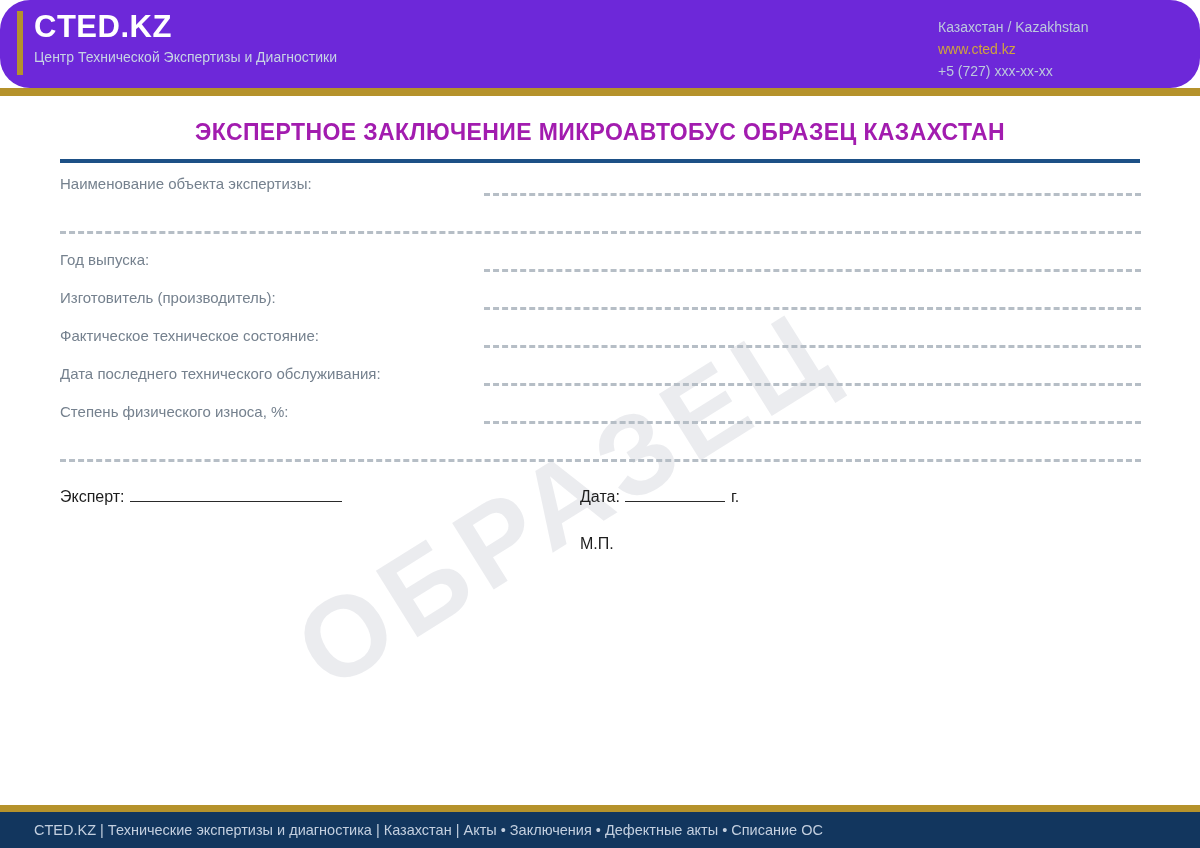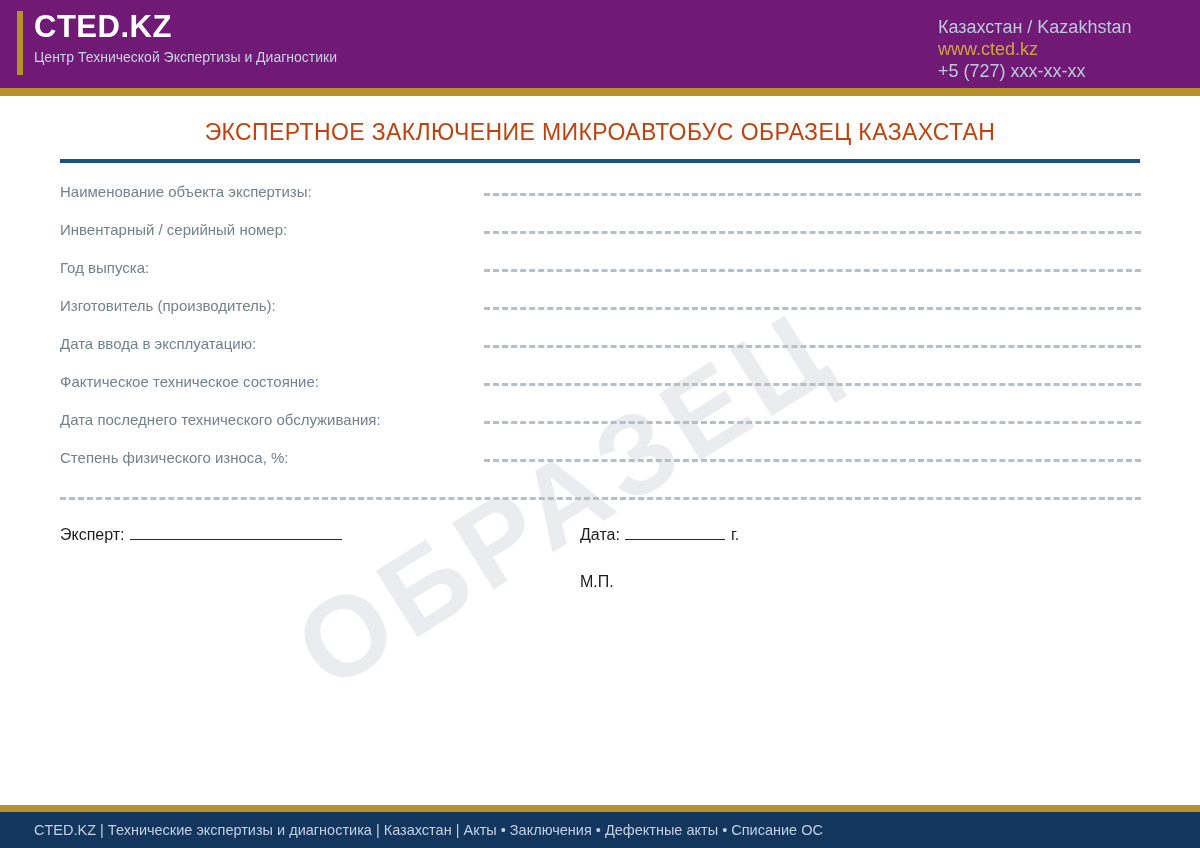--- a/index.html
+++ b/index.html
@@ -8,21 +8,22 @@
     font-family: "Liberation Sans", sans-serif;
     background: #ffffff;
     position: relative;
     overflow: hidden;
   }
 
   
   .header {
     position: relative;
     height: 88px;
-    background: #701a75;
+    background: #6d28d9;
+    border-radius: 30px;
   }
   .logo-accent {
     position: absolute;
     left: 17px; top: 11px;
     width: 6px; height: 64px;
     background: #B5922B;
   }
   .logo-block { position: absolute; left: 34px; top: 8px; }
   .logo-text {
     color: #ffffff;
@@ -33,21 +34,21 @@
   }
   .logo-subtitle {
     color: #C6D2E4;
     font-size: 14px;
     margin-top: 3px;
     text-align: right;
   }
   .header-contact {
     position: absolute;
     left: 938px; top: 16px;
-    font-size: 18px;
+    font-size: 14px;
     line-height: 22px;
   }
   .hc-country, .hc-phone { color: #BCC9DC; }
   .hc-website { color: #D0A43C; cursor: pointer; }
 
   .gold-divider { height: 8px; background: #B5922B; }
 
   
   .main { position: relative; height: 709px; }
 
@@ -63,44 +64,43 @@
     transform: rotate(-32deg);
     transform-origin: center center;
     white-space: nowrap;
     pointer-events: none;
     user-select: none;
   }
 
   .doc-title {
     margin-top: 22px;
     text-align: center;
-    color: #c2410c;
+    color: #a21caf;
     font-size: 23px;
-    font-weight: normal;
+    font-weight: bold;
     letter-spacing: 0.4px;
     line-height: 28px;
   }
   .title-rule {
     margin: 13px 60px 0 60px;
     border-top: 4px solid #1D5086;
   }
 
   .fields { margin-top: 5px; position: relative; }
   .field-row {
     display: flex;
     height: 38px;
     margin: 0 59px 0 60px;
   }
   .field-label {
     width: 424px;
     padding-top: 7px;
     font-size: 15px;
     color: #75818E;
     white-space: nowrap;
-    margin-top: 8px;
   }
   .field-line {
     flex: 1;
     border-bottom: 3px dashed #B6BEC6;
     margin-bottom: 10px;
   }
 
   
   .sig-area {
     position: relative;
@@ -163,33 +163,28 @@
 
   <div class="doc-title">ЭКСПЕРТНОЕ ЗАКЛЮЧЕНИЕ МИКРОАВТОБУС ОБРАЗЕЦ КАЗАХСТАН</div>
   <div class="title-rule"></div>
 
   <div class="fields">
     <div class="field-row">
       <div class="field-label">Наименование объекта экспертизы:</div>
       <div class="field-line"></div>
     </div>
     <div class="field-row">
-      <div class="field-label">Инвентарный / серийный номер:</div>
       <div class="field-line"></div>
     </div>
     <div class="field-row">
       <div class="field-label">Год выпуска:</div>
       <div class="field-line"></div>
     </div>
     <div class="field-row">
       <div class="field-label">Изготовитель (производитель):</div>
-      <div class="field-line"></div>
-    </div>
-    <div class="field-row">
-      <div class="field-label">Дата ввода в эксплуатацию:</div>
       <div class="field-line"></div>
     </div>
     <div class="field-row">
       <div class="field-label">Фактическое техническое состояние:</div>
       <div class="field-line"></div>
     </div>
     <div class="field-row">
       <div class="field-label">Дата последнего технического обслуживания:</div>
       <div class="field-line"></div>
     </div>

